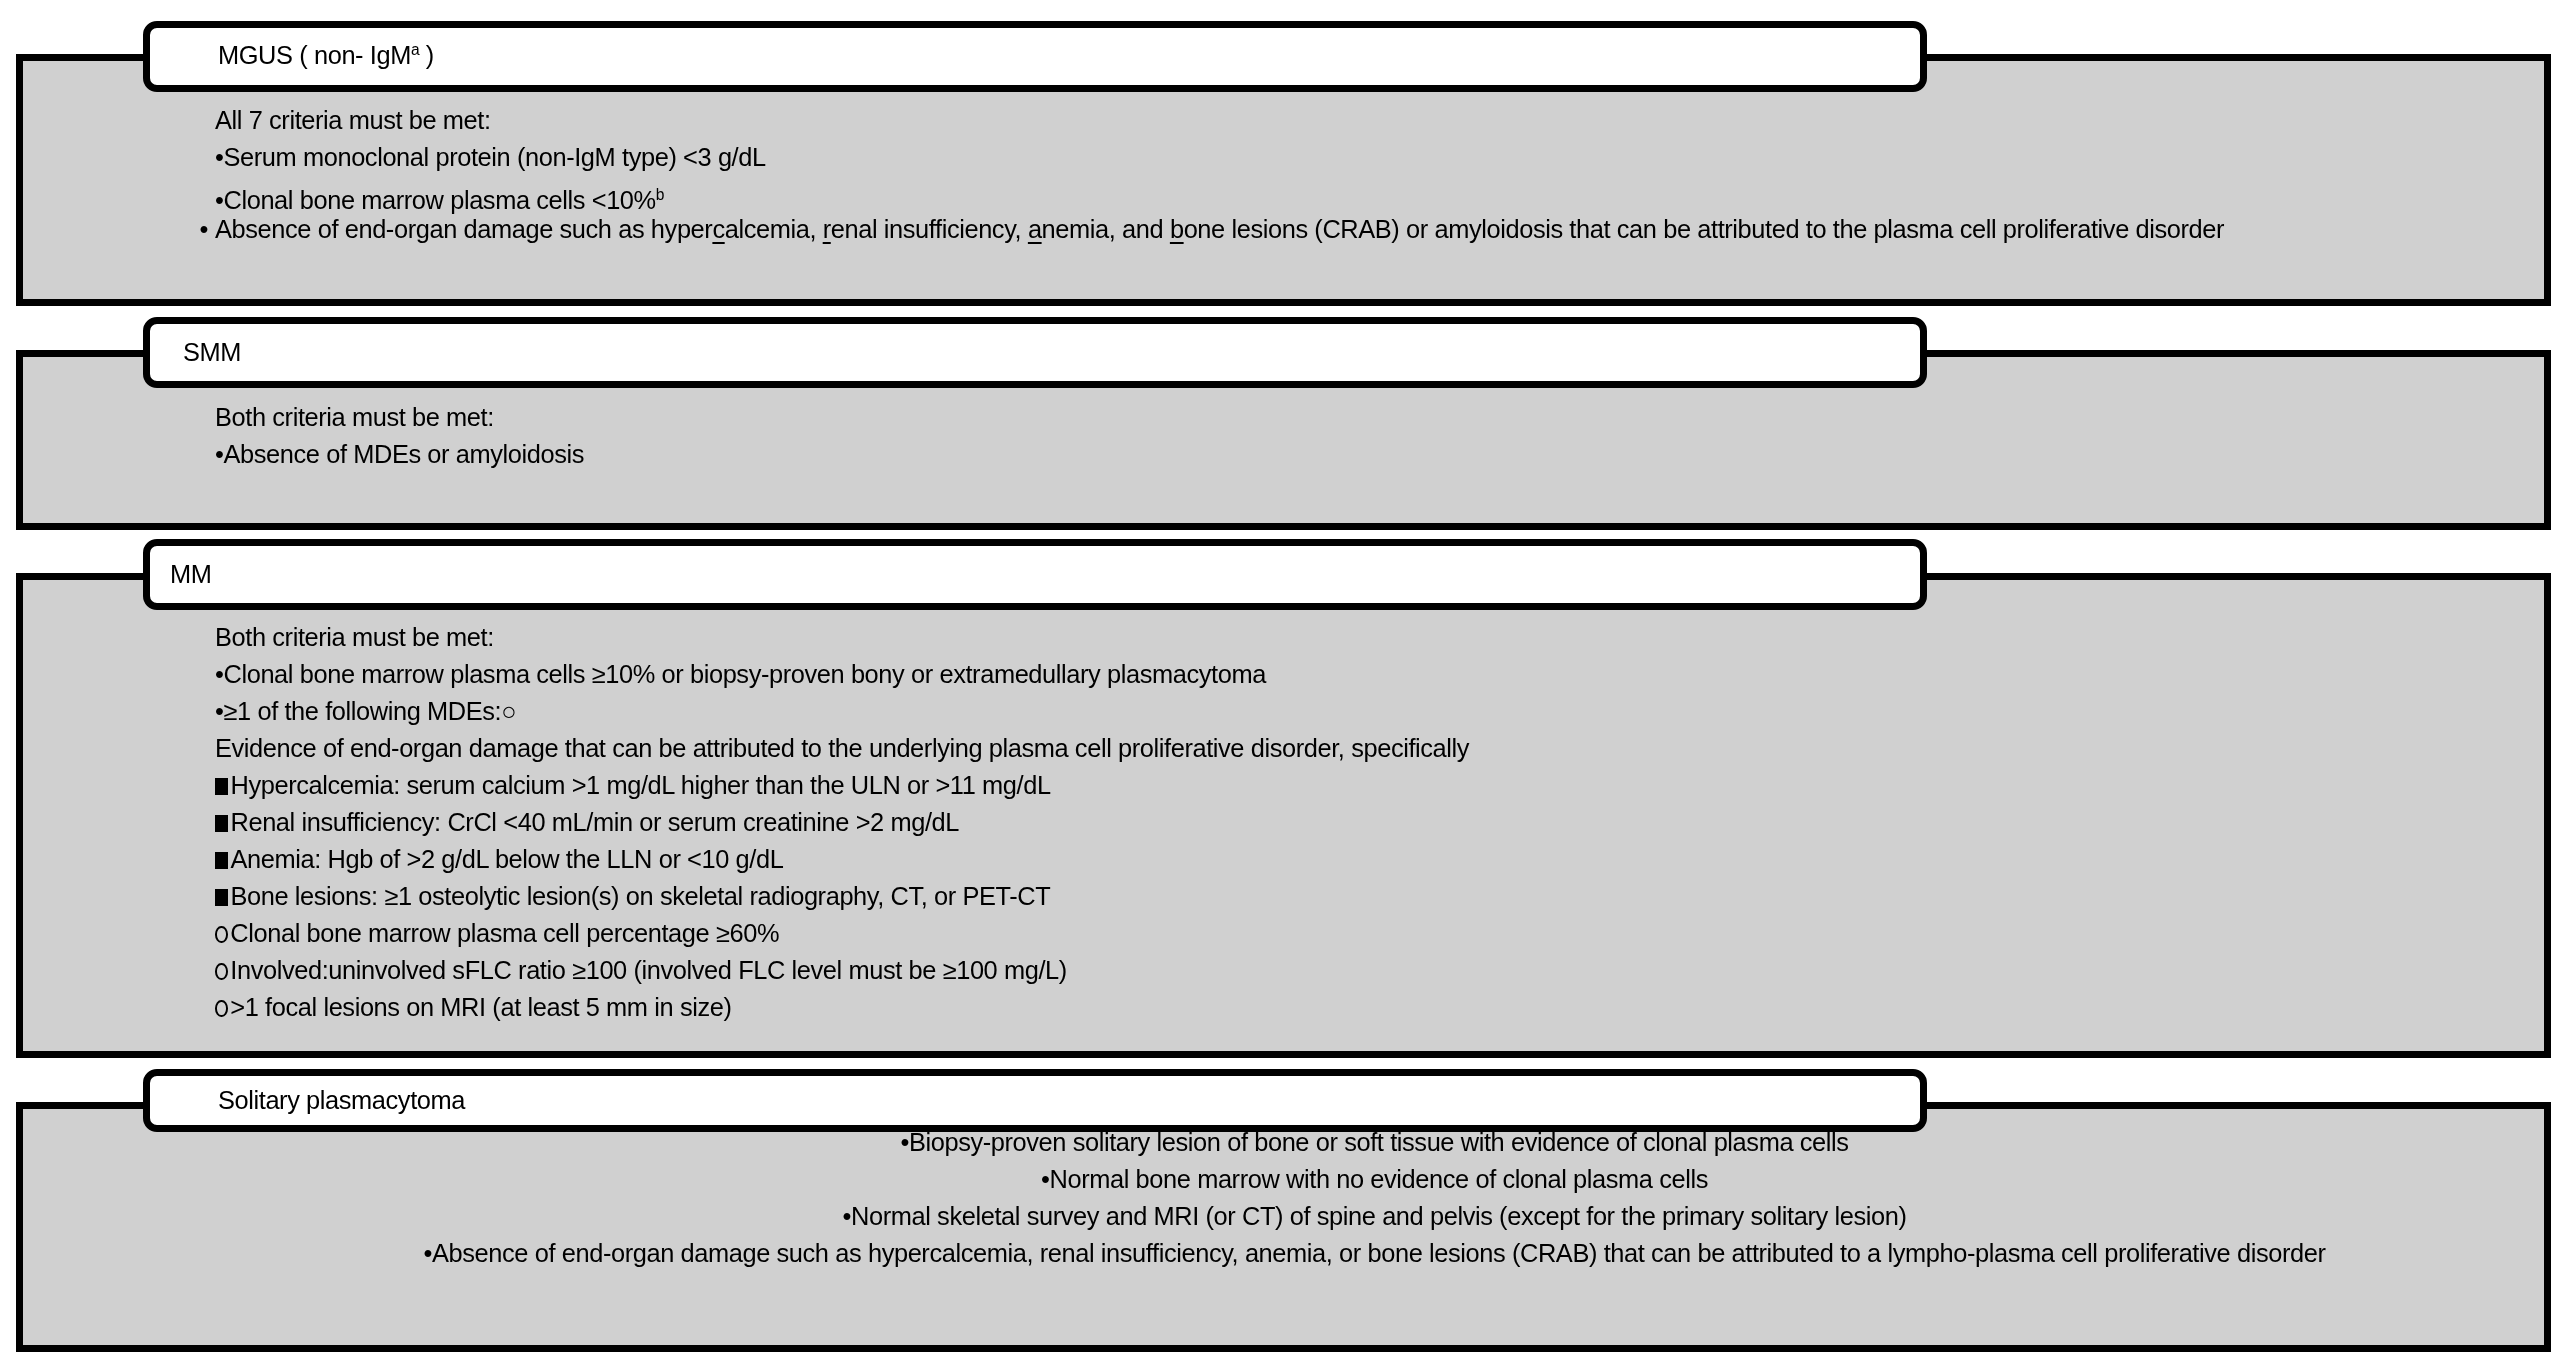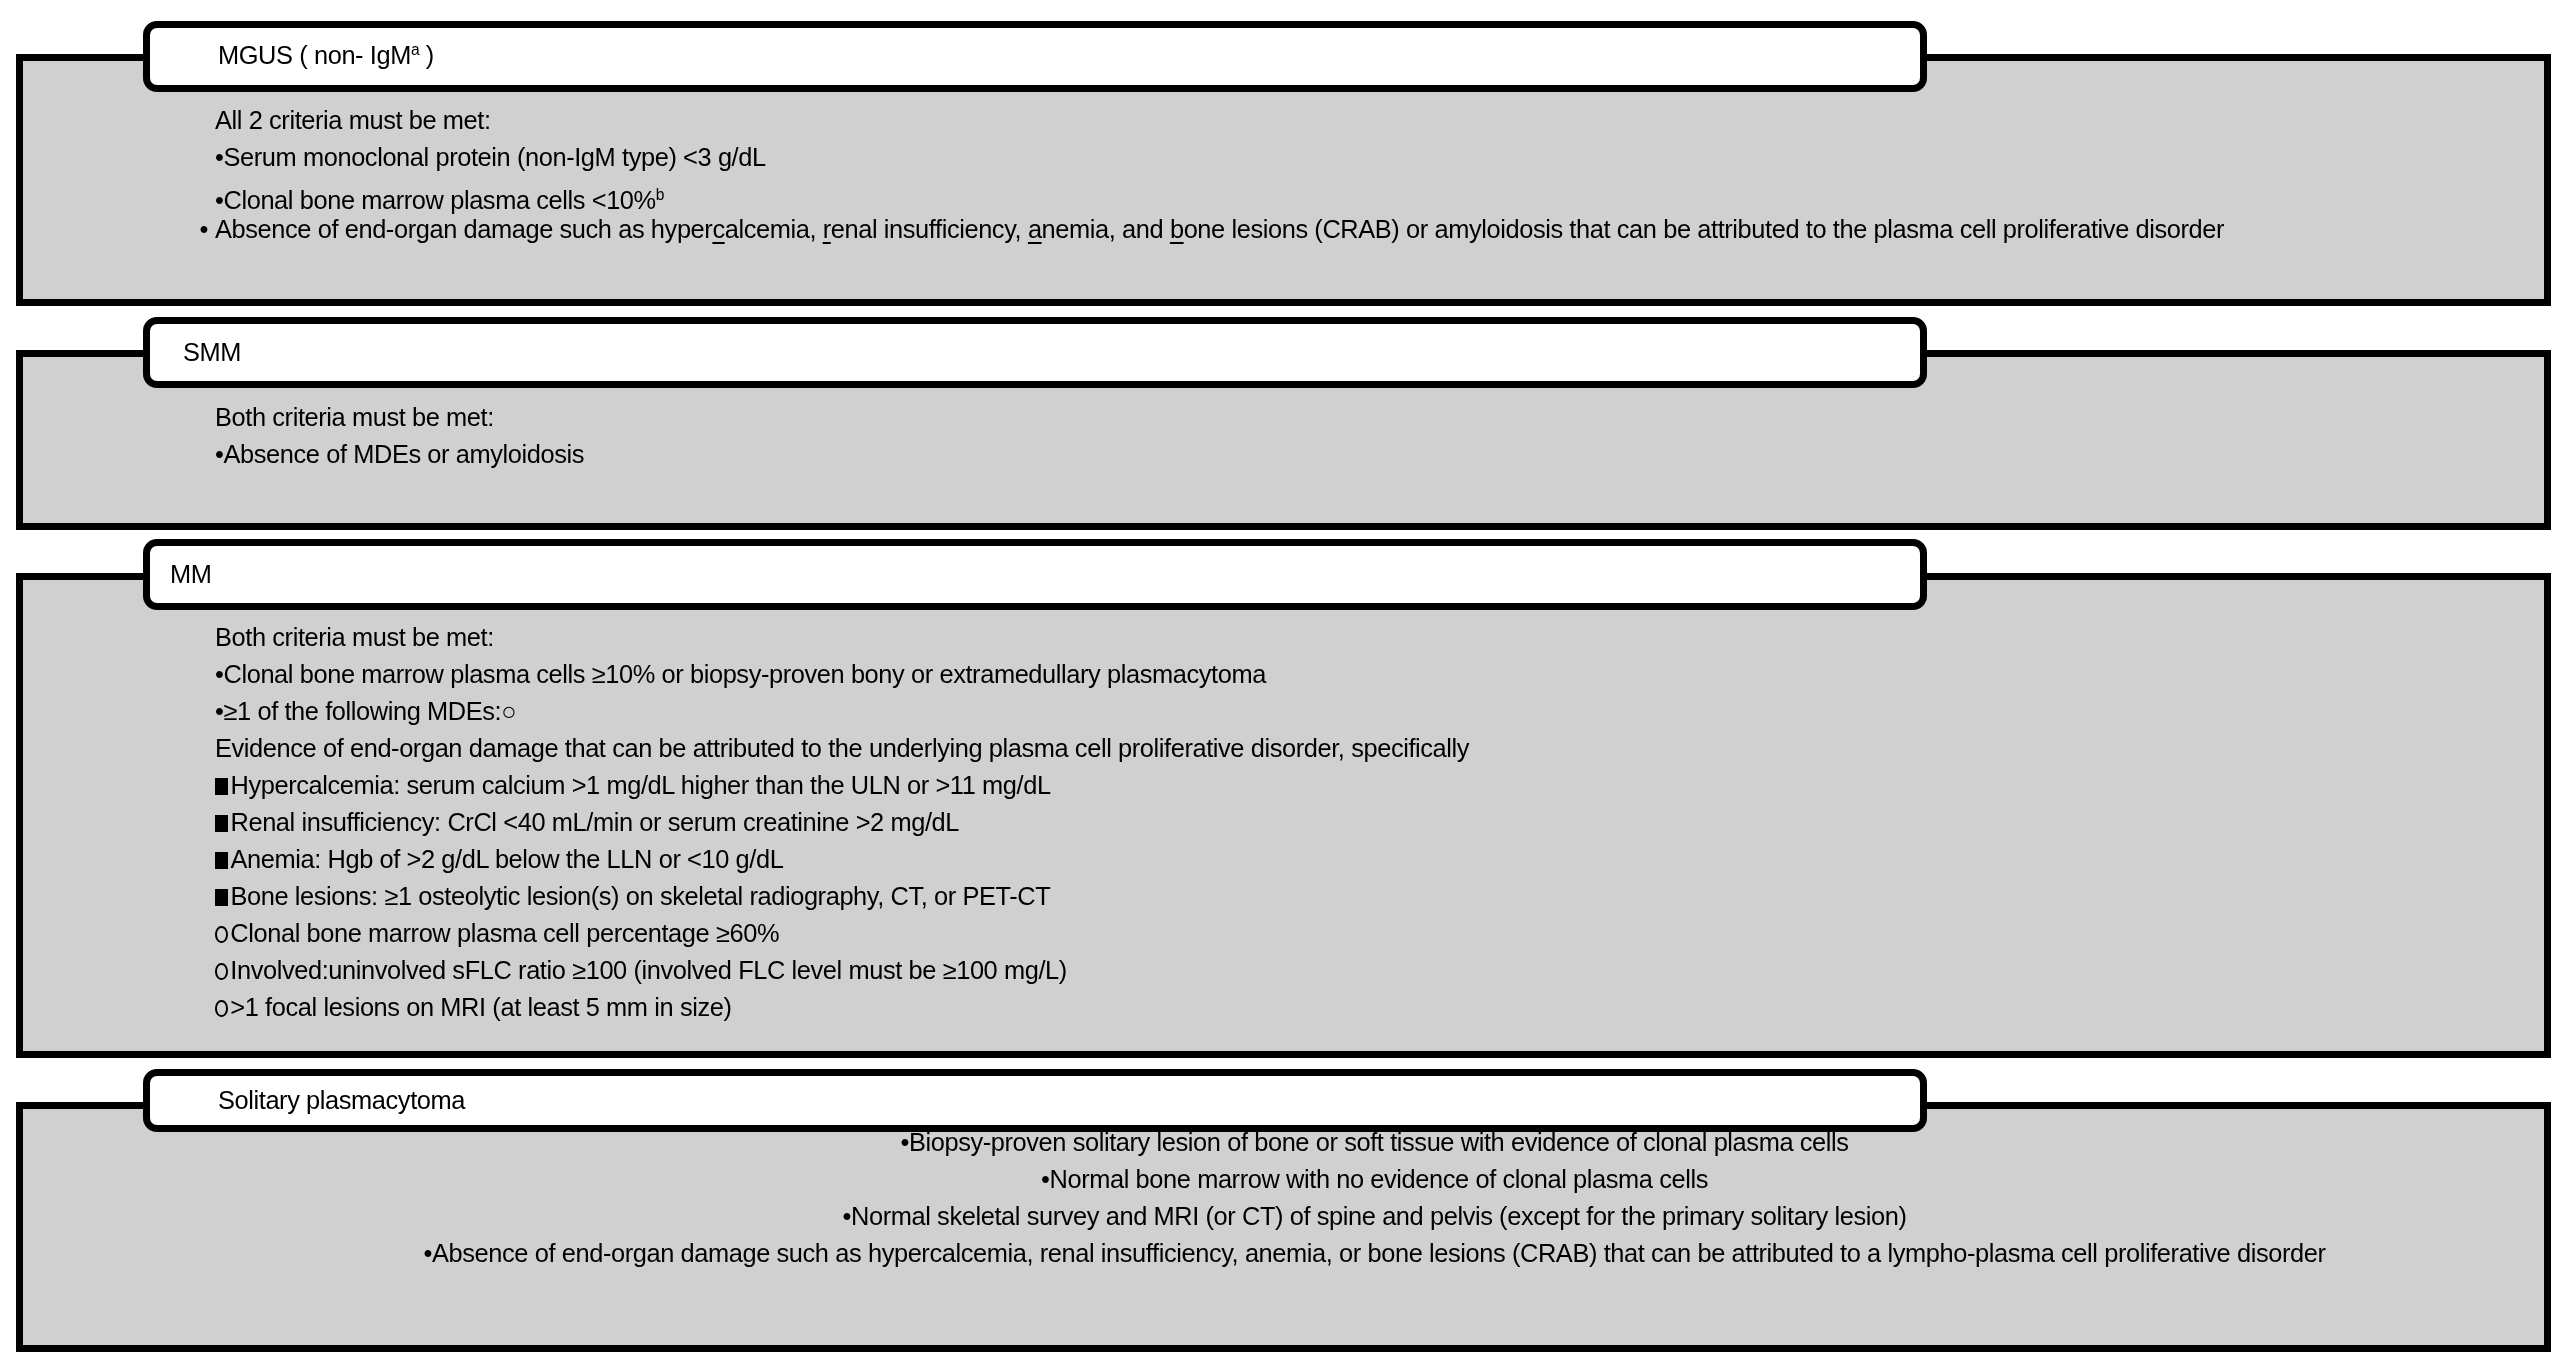--- a/index.html
+++ b/index.html
@@ -23,21 +23,21 @@
 </style>
 </head>
 <body>
 
 <div class="section">
   <div class="header" style="top:20.5px;height:71px;">
     <span class="header-title"><span>MGUS ( non- IgM</span><sup>a</sup><span> )</span></span>
   </div>
   <div class="box" style="top:54px;height:252px;"></div>
   <div class="lines" style="top:102px;">
-    <div class="line">All 2 criteria must be met:</div>
+    <div class="line">All 7 criteria must be met:</div>
     <div class="line"><span class="bullet">•</span><span>Serum monoclonal protein (non-IgM type) &lt;3 g/dL</span></div>
     <div class="line"><span class="bullet">•</span><span>Clonal bone marrow plasma cells &lt;10%</span><sup style="font-size:15.6px;">b</sup></div>
     <div class="line wrap" style="width:2234px;line-height:33px;"><span class="bullet">•</span><span>Absence of end-organ damage such as hyper</span><span class="u">c</span><span>alcemia, </span><span class="u">r</span><span>enal insufficiency, </span><span class="u">a</span><span>nemia, and </span><span class="u">b</span><span>one lesions (CRAB) or amyloidosis that can be attributed to the plasma cell proliferative disorder</span></div>
   </div>
 </div>
 
 <div class="section">
   <div class="header" style="top:317px;height:71px;padding-left:33px;">
     <span class="header-title">SMM</span>
   </div>

